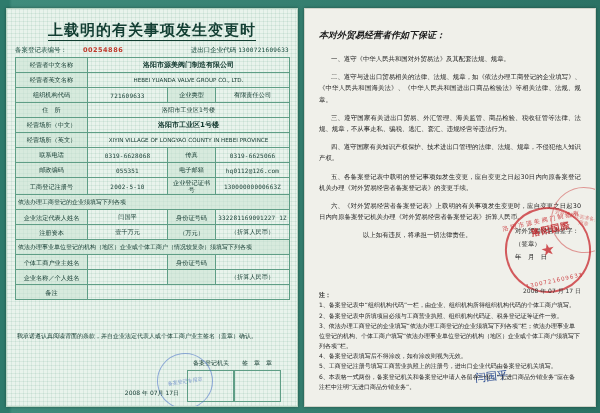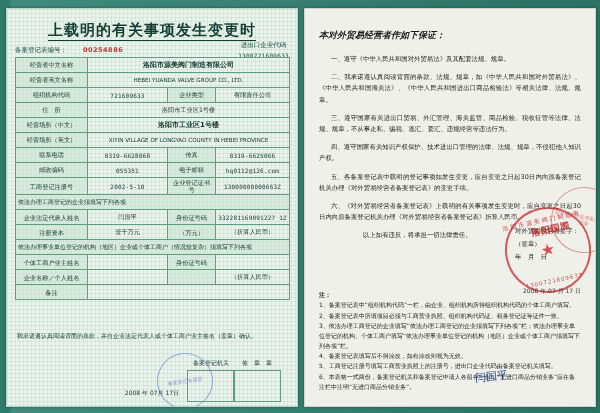--- a/index.html
+++ b/index.html
@@ -32,21 +32,21 @@
     font-family:"DejaVu Serif", serif;
     font-weight:bold;font-size:15px;color:#123e32;letter-spacing:1px;
   }
   .l-title .u{border-bottom:1px solid #123e32;padding-bottom:1px;}
   .regline{
     position:absolute;left:8px;top:34px;right:8px;height:14px;
     font-size:6.5px;color:#14483a;display:flex;align-items:center;
   }
   .regline .lbl{white-space:nowrap;}
   .regline .num{color:#c0392b;font-weight:bold;letter-spacing:.5px;margin-left:16px;}
-  .regline .mid{margin-left:auto;display:flex;align-items:center;gap:2px;flex-direction:column;}
+  .regline .mid{margin-left:auto;display:flex;gap:2px;}
   .regline .code{letter-spacing:.3px;}
   table.form{
     position:absolute;left:8px;top:48px;width:274px;
     border-collapse:collapse;table-layout:fixed;
     font-size:6.2px;color:#12392f;
   }
   table.form td{
     border:.6px solid #5f9e86;
     padding:1px 2px;height:12px;vertical-align:middle;
   }
@@ -280,21 +280,21 @@
     </div>
 
     <div class="l-date">2008  年  07月  17日</div>
   </div>
 
   <div class="sheet-right">
     <div class="r-title">本对外贸易经营者作如下保证：</div>
 
     <div class="r-body">
       <p>一、遵守《中华人民共和国对外贸易法》及其配套法规、规章。</p>
-      <p>二、我承诺遵认真阅读背面的条款、法规、规章，如《中华人民共和国对外贸易法》、《中华人民共和国海关法》、《中华人民共和国进出口商品检验法》等相关法律、法规、规章。</p>
+      <p>二、遵守与进出口贸易相关的法律、法规、规章，如《依法办理工商登记的企业填写》、《中华人民共和国海关法》、《中华人民共和国进出口商品检验法》等相关法律、法规、规章。</p>
       <p>三、遵守国家有关进出口贸易、外汇管理、海关监管、商品检验、税收征管等法律、法规、规章，不从事走私、骗税、逃汇、套汇、违规经营等违法行为。</p>
       <p>四、遵守国家有关知识产权保护、技术进出口管理的法律、法规、规章，不侵犯他人知识产权。</p>
       <p>五、各备案登记表中载明的登记事项如发生变更，应自变更之日起30日内向原备案登记机关办理《对外贸易经营者备案登记表》的变更手续。</p>
       <p>六、《对外贸易经营者备案登记表》上载明的有关事项发生变更时，应自变更之日起30日内向原备案登记机关办理《对外贸易经营者备案登记表》折算人民币。</p>
       <p class="noind">以上如有违反，将承担一切法律责任。</p>
     </div>
 
     <div class="r-sign">
       <div>对外贸易经营者签字：</div>
       <div>（签章）</div>

